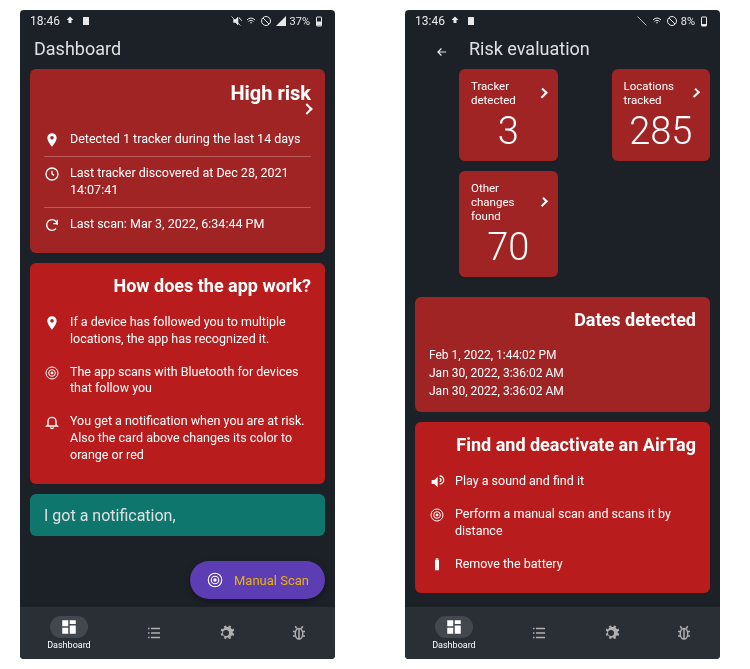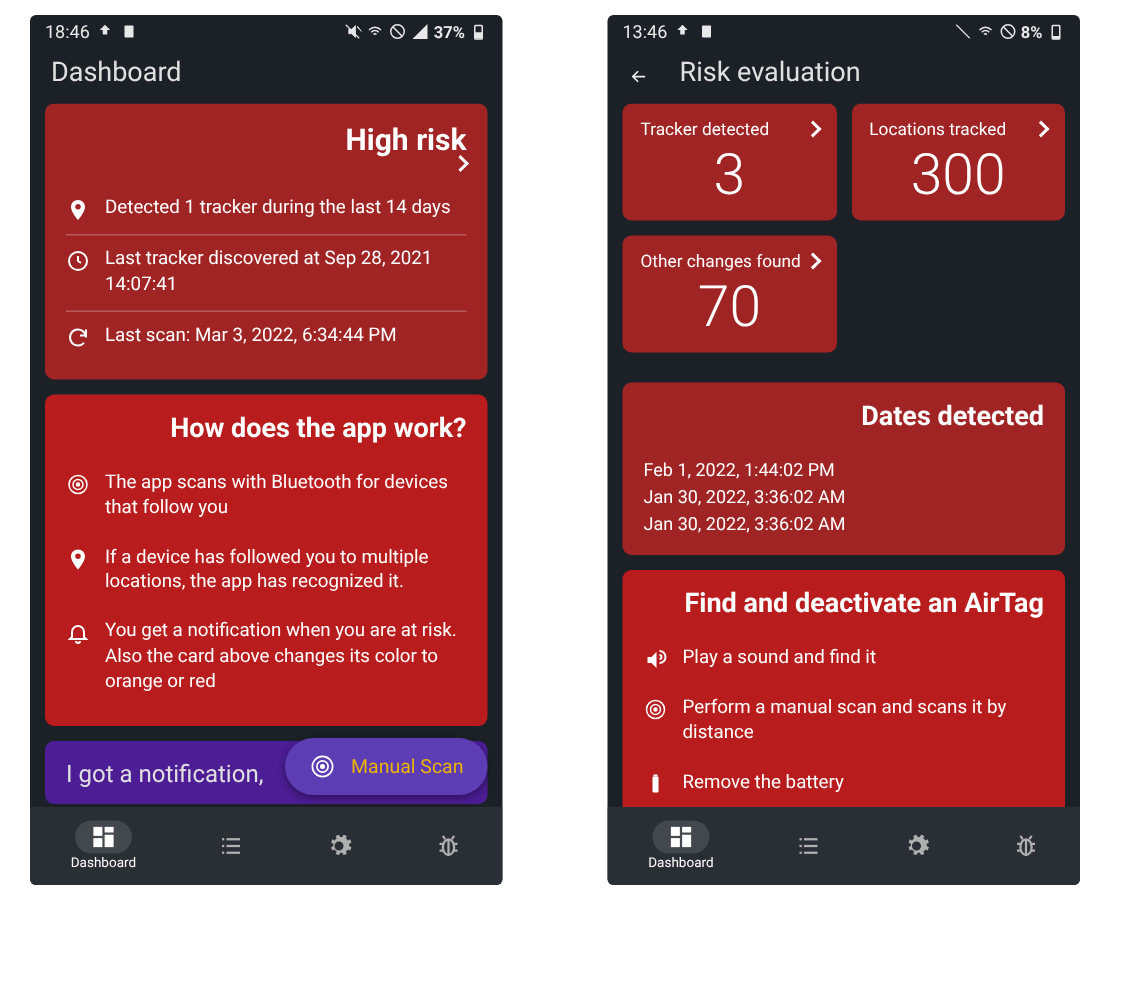--- a/index.html
+++ b/index.html
@@ -5,44 +5,44 @@
   * { box-sizing: border-box; margin: 0; padding: 0; }
   body {
     background: #fff;
     font-family: Roboto, -apple-system, Helvetica, Arial, sans-serif;
     width: 750px; height: 669px;
     display: flex; gap: 70px;
     padding: 10px 20px;
     color: #e8e8e8;
   }
   .phone {
-    width: 315px; height: 580px;
+    width: 315px; height: 649px;
     background: #1c2128;
     border-radius: 4px;
     display: flex; flex-direction: column;
     overflow: hidden;
     position: relative;
   }
   .status-bar {
     height: 22px;
     display: flex; justify-content: space-between; align-items: center;
     padding: 0 10px;
     font-size: 12px; color: #e8e8e8;
   }
   .status-left { display: flex; align-items: center; gap: 4px; }
-  .status-right { display: flex; align-items: center; gap: 3px; font-size: 11px; font-weight: bold; }
+  .status-right { display: flex; align-items: center; gap: 3px; font-size: 11px; }
   .status-icon { width: 12px; height: 12px; display: inline-flex; align-items: center; justify-content: center; }
   .status-icon svg { width: 100%; height: 100%; }
   .header {
     padding: 6px 14px 10px;
     font-size: 18px;
     color: #e0e0e0;
   }
   .header.with-back {
-    display: flex; align-items: center; gap: 20px;
+    display: flex; align-items: center; gap: 20px; margin-left: 16px;
   }
   .content {
     flex: 1; overflow: hidden;
     padding: 0 10px;
     display: flex; flex-direction: column; gap: 10px;
   }
   .card {
     border-radius: 6px;
     padding: 12px 14px;
     color: #fff;
@@ -66,21 +66,21 @@
     width: 16px; height: 16px; flex-shrink: 0; margin-top: 1px;
     display:flex; align-items:center; justify-content:center;
   }
   .row-icon svg { width: 16px; height: 16px; }
   .stat-grid {
     display: grid; grid-template-columns: 1fr 1fr; gap: 10px;
     margin-bottom: 10px;
   }
   .stat-card {
     background: #a12425; border-radius: 6px;
-    padding: 10px 12px 8px; color: #fff;
+    padding: 10px 12px 8px; color: #fff; margin-left: 44px;
   }
   .stat-label {
     font-size: 11.5px; display: flex; justify-content: space-between; align-items: center;
   }
   .stat-value {
     font-size: 38px; font-weight: 300; text-align: center; margin-top: 2px;
   }
   .dates-list { font-size: 12px; line-height: 1.5; margin-top: 16px; }
   .nav-bar {
     height: 52px; background: #2a2f36;
@@ -101,21 +101,21 @@
     background: #5d3db3; color: #eab308;
     border-radius: 22px; padding: 10px 16px;
     display: flex; align-items: center; gap: 10px;
     font-size: 13px;
     box-shadow: 0 2px 6px rgba(0,0,0,0.4);
   }
   .fab-icon { width: 18px; height: 18px; }
   .chevron { width: 8px; height: 8px; border-right: 2px solid #fff; border-top: 2px solid #fff; transform: rotate(45deg); }
   .arrow-back { width: 14px; height: 14px; }
   .cutoff-card {
-    background: #4c1d95; border-radius: 6px;
+    background: #0f766e; border-radius: 6px;
     padding: 12px 14px 0; font-size: 16px; color: #e0e0e0;
     height: 42px; overflow: hidden;
   }
 </style>
 </head>
 <body>
 
 <div class="phone">
   <div class="status-bar">
     <div class="status-left">
@@ -179,51 +179,51 @@
           </span>
         <span>Detected 1 tracker during the last 14 days</span>
       </div>
       <div class="card-row divider">
         <span class="row-icon">
             <svg viewBox="0 0 24 24" fill="none" stroke="#fff" stroke-width="2">
               <circle cx="12" cy="12" r="9"></circle>
               <path d="M12 7v5l3 2"></path>
             </svg>
           </span>
-        <span>Last tracker discovered at Sep 28, 2021 14:07:41</span>
+        <span>Last tracker discovered at Dec 28, 2021 14:07:41</span>
       </div>
       <div class="card-row">
         <span class="row-icon">
             <svg viewBox="0 0 24 24" fill="none" stroke="#fff" stroke-width="2">
               <path d="M20 12a8 8 0 10-2 5.3M20 4v6h-6"></path>
             </svg>
           </span>
         <span>Last scan: Mar 3, 2022, 6:34:44 PM</span>
       </div>
     </div>
 
     <div class="card card-teal">
       <div class="card-title">How does  the app  work?</div>
+      <div class="card-row">
+        <span class="row-icon">
+            <svg viewBox="0 0 24 24" fill="#fff">
+              <path d="M12 2C8 2 5 5 5 9c0 5 7 13 7 13s7-8 7-13c0-4-3-7-7-7zm0 9.5A2.5 2.5 0 1112 6a2.5 2.5 0 010 5.5z"></path>
+            </svg>
+          </span>
+        <span>If a device has followed you to multiple locations,  the app  has recognized it.</span>
+      </div>
       <div class="card-row">
         <span class="row-icon">
             <svg viewBox="0 0 24 24" fill="none" stroke="#fff" stroke-width="1.5">
               <circle cx="12" cy="12" r="9"></circle>
               <circle cx="12" cy="12" r="5"></circle>
               <circle cx="12" cy="12" r="1.5" fill="#fff"></circle>
             </svg>
           </span>
         <span>The app  scans with Bluetooth for devices that follow you</span>
-      </div>
-      <div class="card-row">
-        <span class="row-icon">
-            <svg viewBox="0 0 24 24" fill="#fff">
-              <path d="M12 2C8 2 5 5 5 9c0 5 7 13 7 13s7-8 7-13c0-4-3-7-7-7zm0 9.5A2.5 2.5 0 1112 6a2.5 2.5 0 010 5.5z"></path>
-            </svg>
-          </span>
-        <span>If a device has followed you to multiple locations,  the app  has recognized it.</span>
       </div>
       <div class="card-row">
         <span class="row-icon">
             <svg viewBox="0 0 24 24" fill="none" stroke="#fff" stroke-width="2">
               <path d="M18 16v-5a6 6 0 10-12 0v5l-2 2h16zM10 20a2 2 0 004 0"></path>
             </svg>
           </span>
         <span>You get a notification when you are at risk. Also the card above changes its color to orange or red</span>
       </div>
     </div>
@@ -340,21 +340,21 @@
             <span>Tracker detected</span>
             <span class="chevron"></span>
           </div>
         <div class="stat-value">3</div>
       </div>
       <div class="stat-card">
         <div class="stat-label">
             <span>Locations tracked</span>
             <span class="chevron"></span>
           </div>
-        <div class="stat-value">300</div>
+        <div class="stat-value">285</div>
       </div>
       <div class="stat-card">
         <div class="stat-label">
             <span>Other changes found</span>
             <span class="chevron"></span>
           </div>
         <div class="stat-value">70</div>
       </div>
     </div>
 

